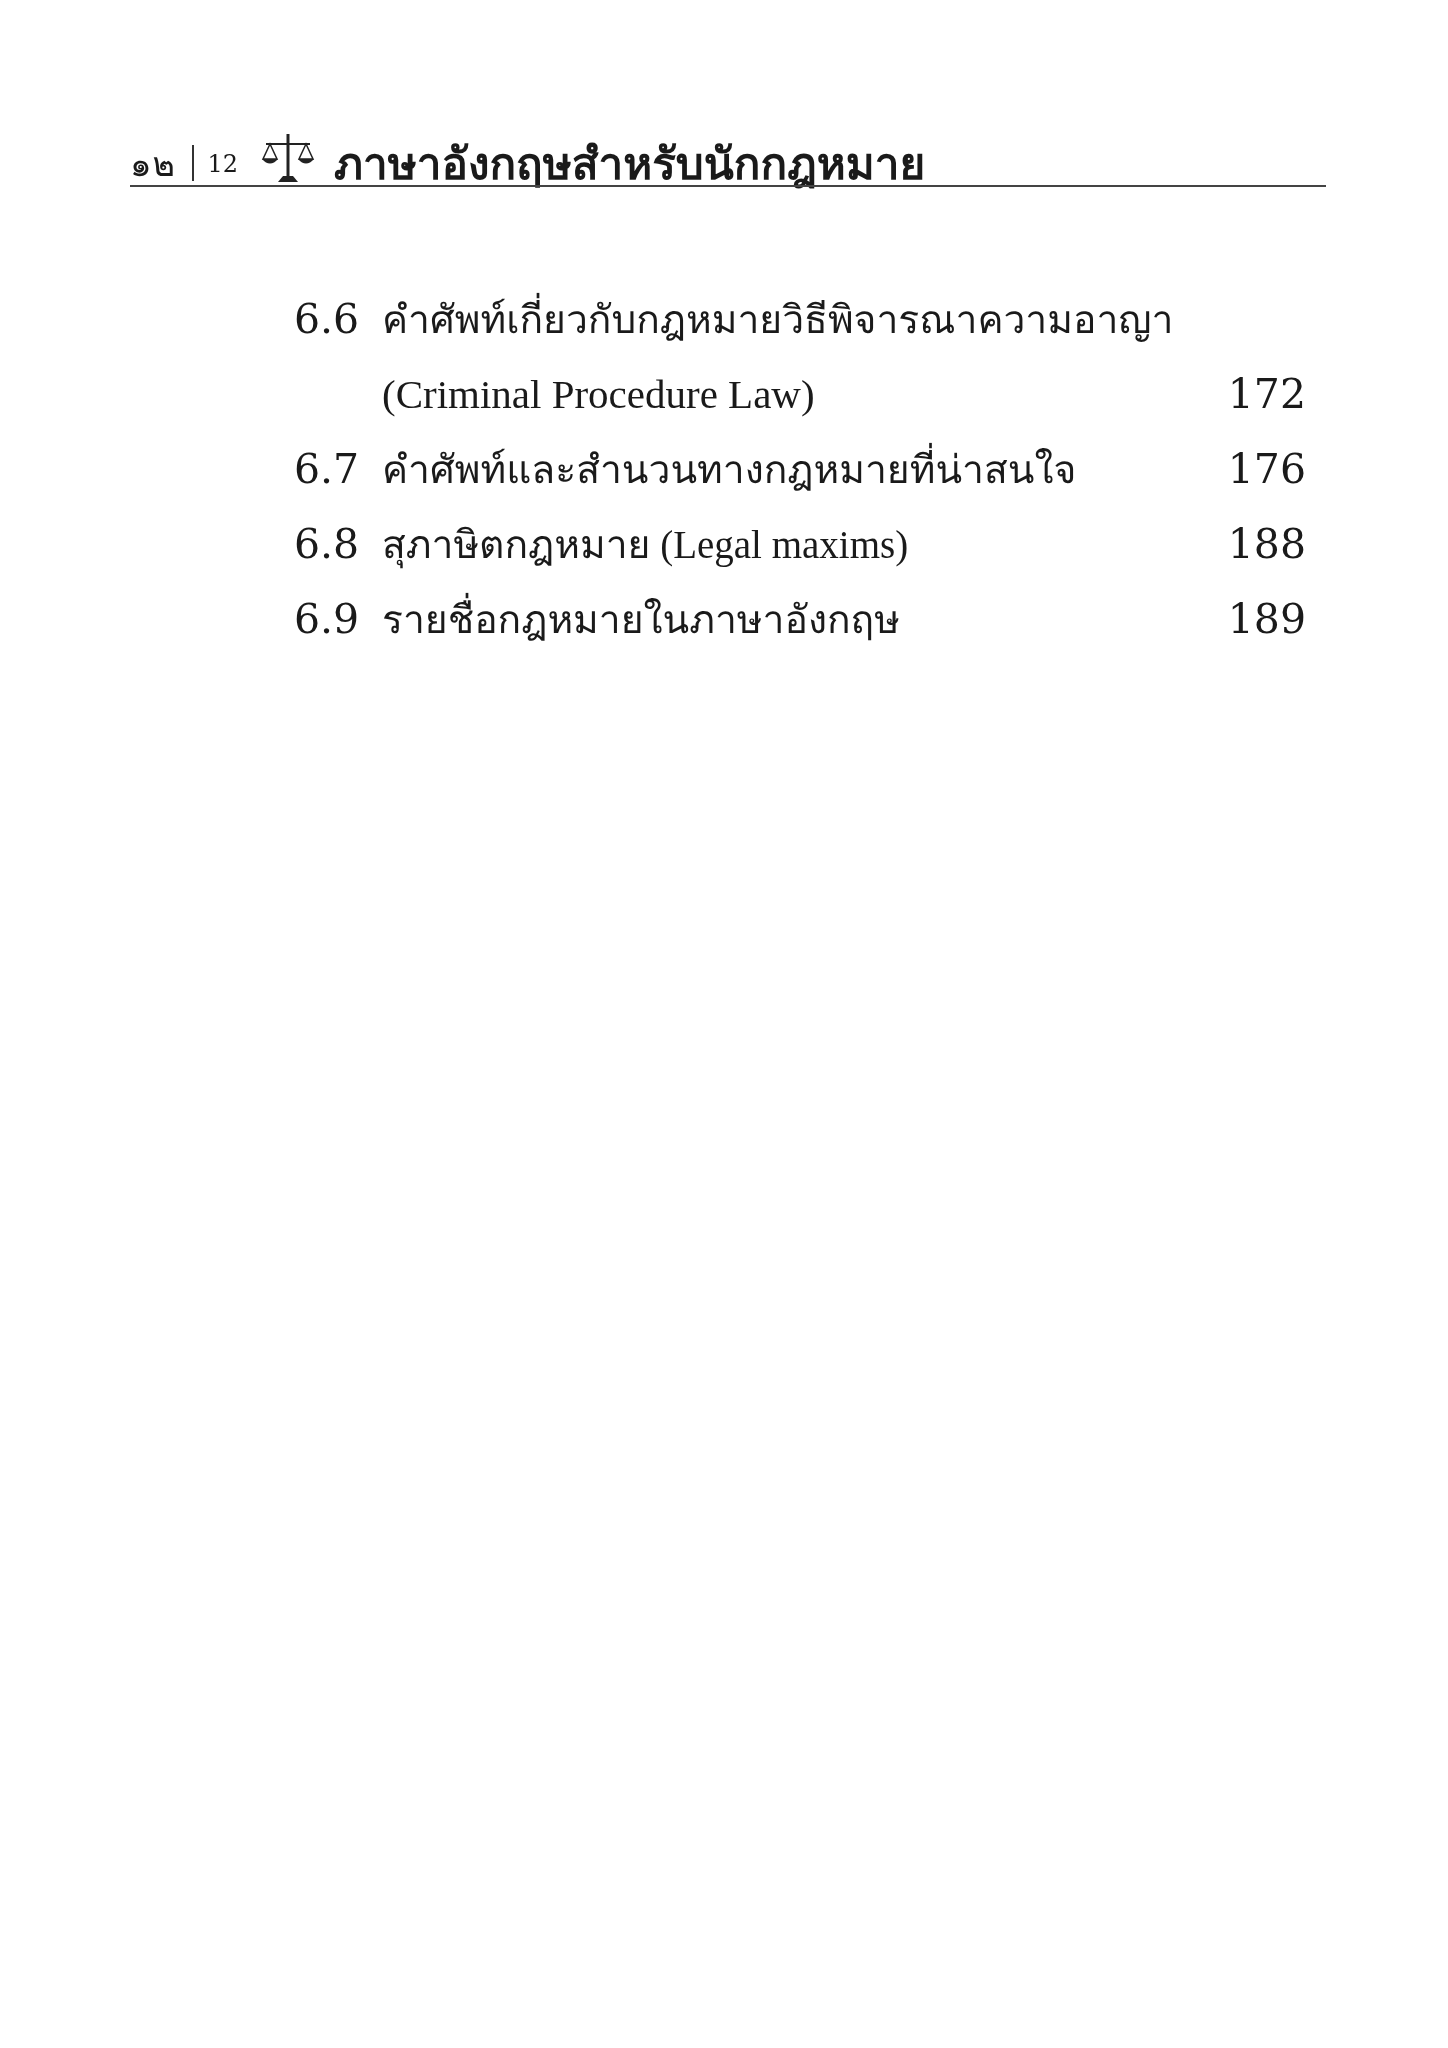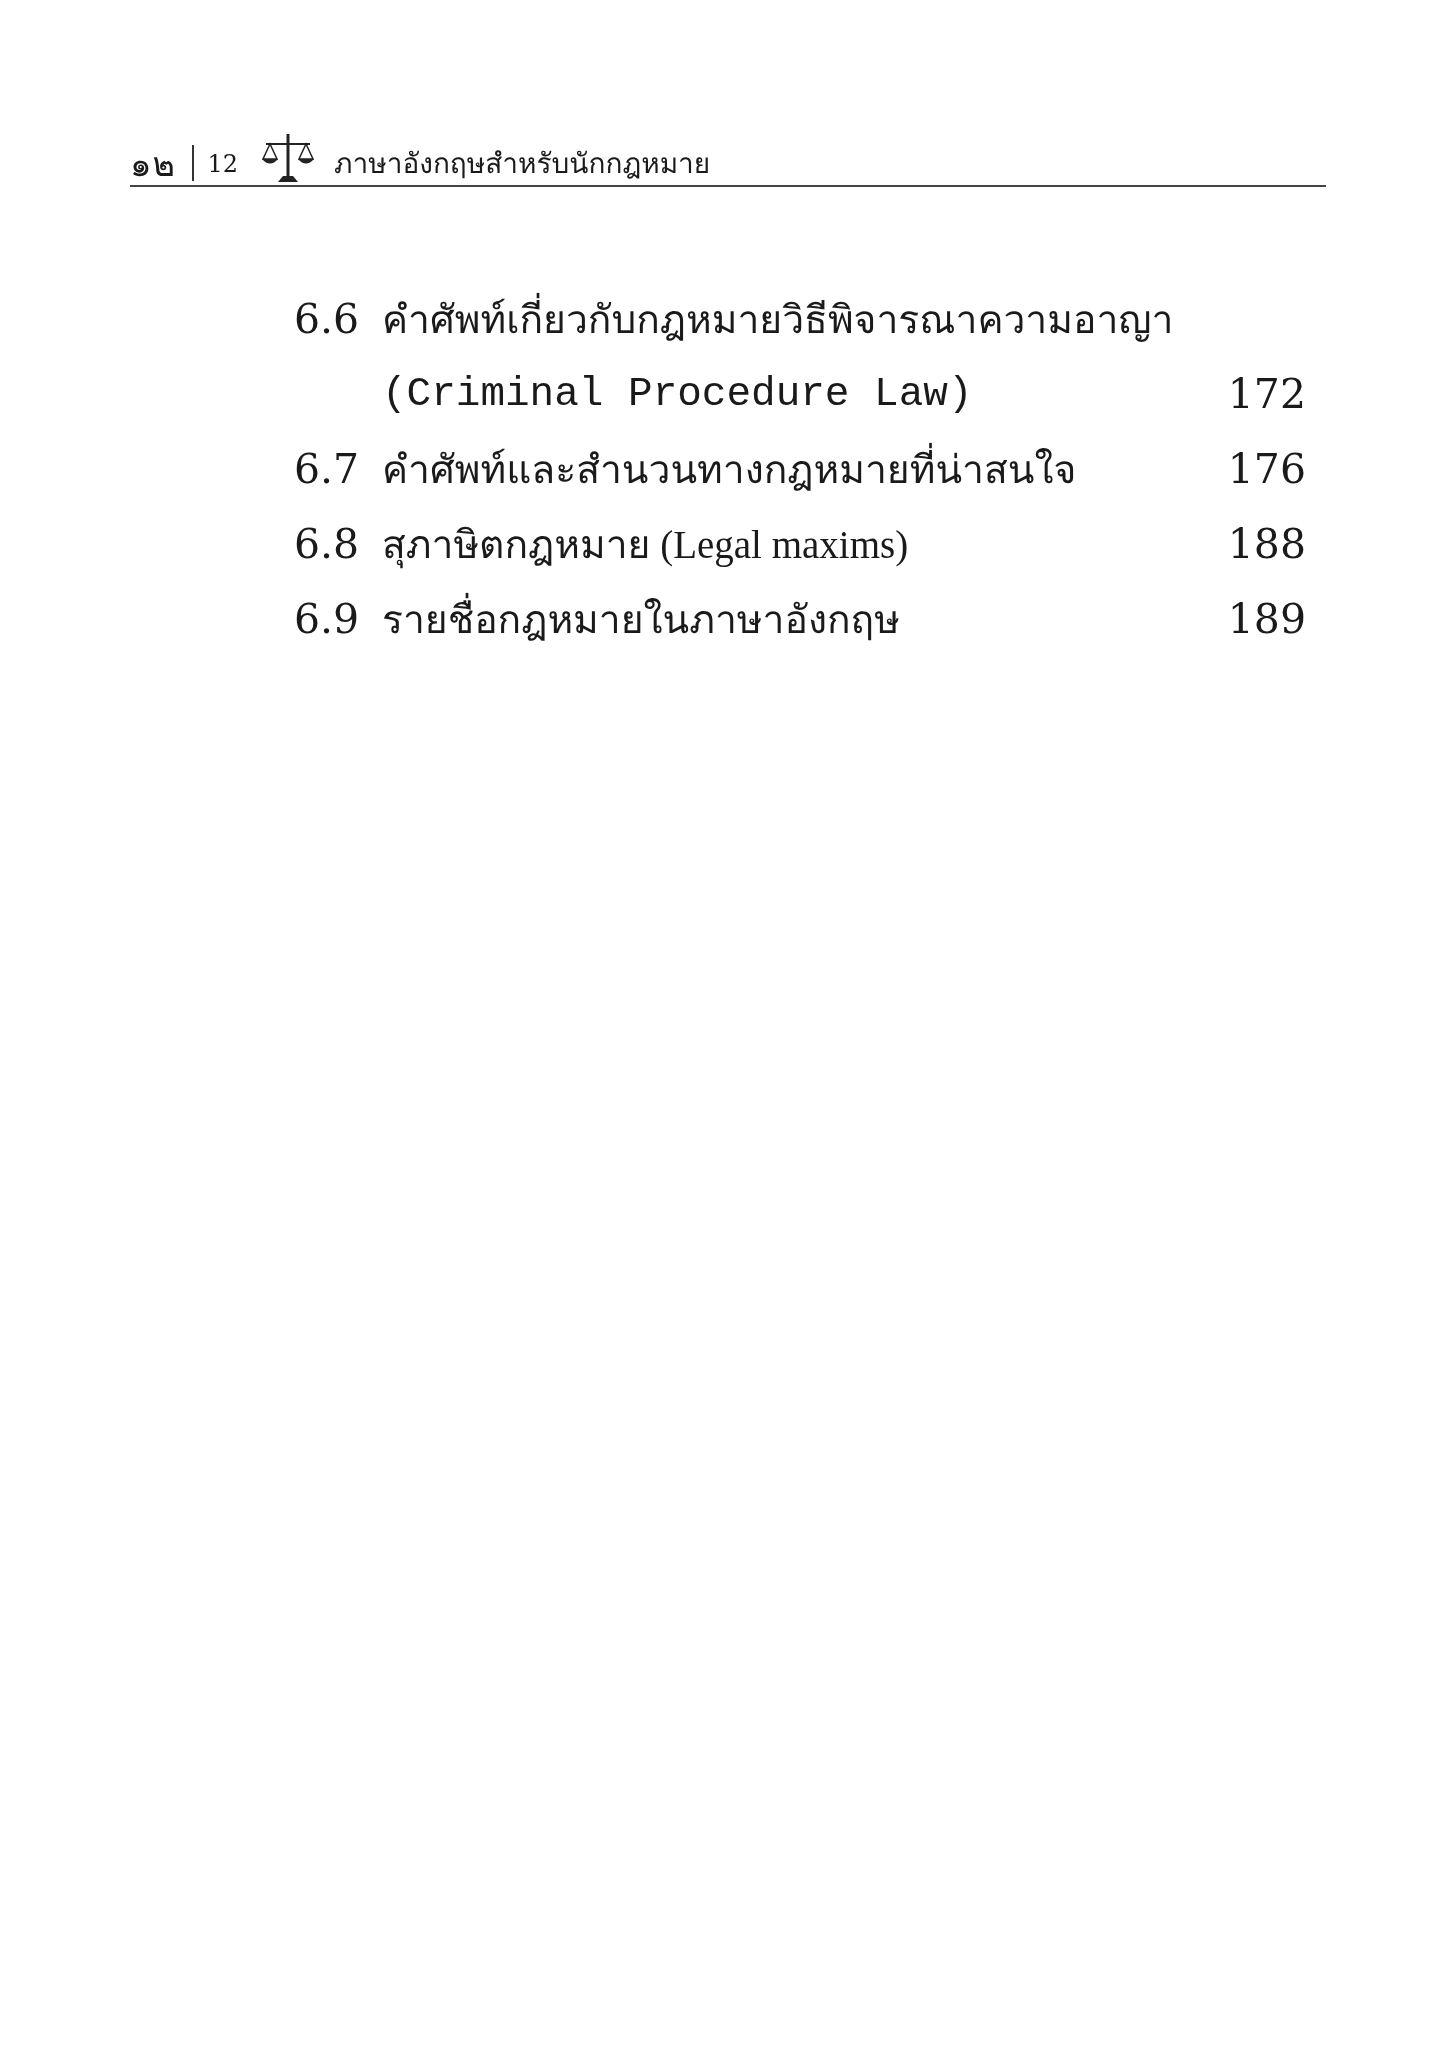--- a/index.html
+++ b/index.html
@@ -4,27 +4,27 @@
 <style>
   html, body { margin: 0; padding: 0; background: #ffffff; }
   body { width: 1448px; height: 2048px; position: relative; overflow: hidden;
          font-family: "DejaVu Serif", "Liberation Serif", serif; color: #1a1a1a; }
   .header { position: absolute; left: 130px; top: 128px; width: 1196px; height: 56px;
             display: flex; align-items: flex-end; }
   .hdr-thai-num { font-size: 34px; line-height: 40px; letter-spacing: 1px; margin-top: 44px; }
   .hdr-sep { width: 1.5px; height: 36px; background: #333; margin: 0 14px 3px 16px; }
   .hdr-num { font-size: 24px; line-height: 40px; }
   .hdr-icon { width: 56px; height: 52px; margin: 0 18px 0 22px; }
-  .hdr-title { font-size: 28px; line-height: 40px; font-family: "DejaVu Sans", "Liberation Sans", sans-serif; font-weight: 400; }
+  .hdr-title { font-size: 44px; line-height: 40px; font-family: "DejaVu Sans", "Liberation Sans", sans-serif; font-weight: 700; }
   .rule { position: absolute; left: 130px; top: 185px; width: 1196px; height: 2px; background: #444; }
   .toc { position: absolute; left: 294px; top: 282px; width: 1012px; }
   .entry { display: flex; align-items: flex-end; font-size: 41px; height: 75px; line-height: 75px; }
   .entry .num { width: 88px; flex: none; }
   .entry .title { flex: 1; font-family: Liberation Serif, serif; font-size: 39px; }
-  .entry .title.en { font-family: Liberation Mono, monospace; font-size: 41px; }
+  .entry .title.en { font-family: Liberation Serif, serif; font-size: 41px; }
   .entry .page { flex: none; width: 100px; text-align: right; }
 </style>
 </head>
 <body>
 
 <div class="header">
   <span class="hdr-thai-num">๑๒</span>
   <span class="hdr-sep"></span>
   <span class="hdr-num">12</span>
   <svg class="hdr-icon" viewBox="0 0 56 52">

